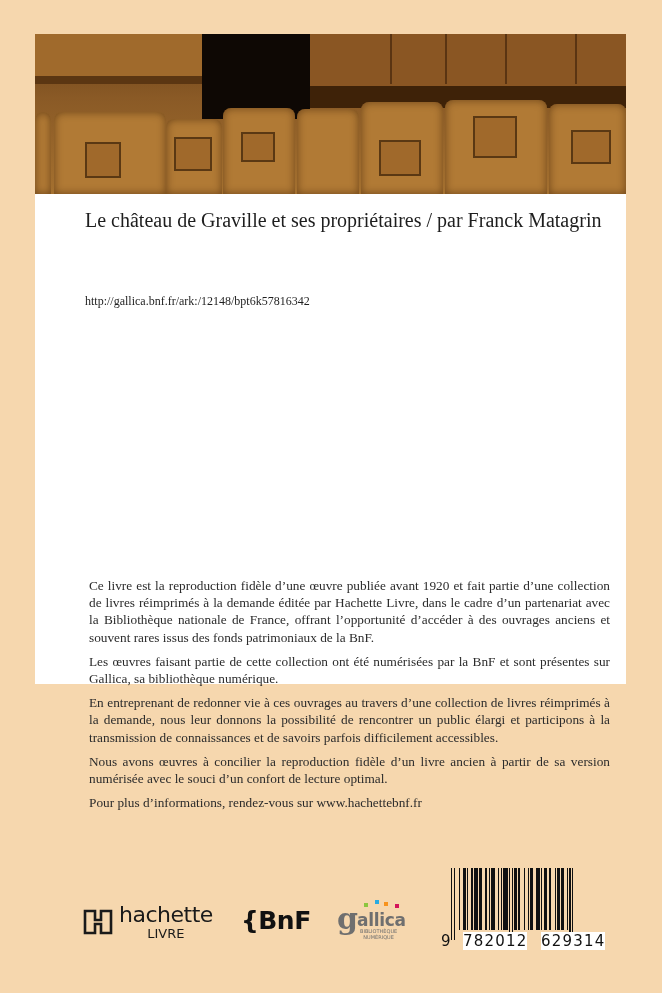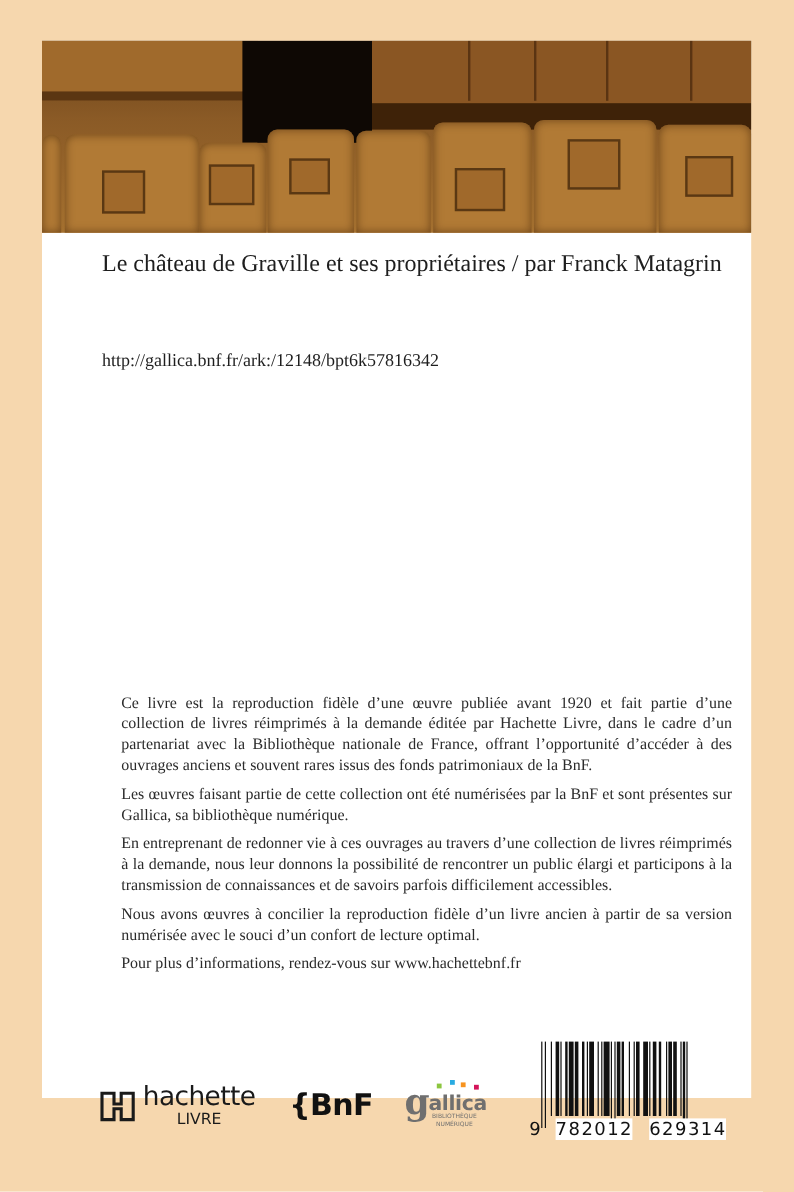--- a/index.html
+++ b/index.html
@@ -3,47 +3,47 @@
 <meta charset="utf-8">
 <style>
   html, body { margin: 0; padding: 0; }
   body {
     width: 662px; height: 993px; background: #F6D7AE;
     position: relative; overflow: hidden;
     font-family: "Liberation Serif", "DejaVu Serif", serif;
     color: #2a2a2a;
   }
   .panel {
-    position: absolute; left: 35px; top: 34px; width: 591px; height: 881px;
+    position: absolute; left: 35px; top: 34px; width: 591px; height: 650px;
     background: #ffffff;
   }
   .hero {
     position: absolute; left: 0; top: 0; width: 591px; height: 160px;
     overflow: hidden;
     background: linear-gradient(180deg, #6a4218 0%, #8a5a26 40%, #a4702f 100%);
   }
   .hero .gap { position: absolute; left: 167px; top: 0; width: 108px; height: 85px; background: #0e0804; }
   .hero .topbook-l { position: absolute; left: 0; top: 0; width: 180px; height: 42px; background: #a06a2c; border-bottom: 8px solid #5b3612; border-radius: 0 0 4px 0; }
   .hero .topbook-r { position: absolute; left: 275px; top: 0; width: 316px; height: 52px; background: #8a5623; border-bottom: 22px solid #3e2208; }
   .hero .band { position: absolute; top: 0; width: 2px; height: 50px; background: #5a3412; }
   .hero .spine { position: absolute; bottom: 0; background: #b17a35; border-radius: 8px 8px 0 0; box-shadow: inset 0 0 8px rgba(60,30,5,.6); }
   .hero .label { position: absolute; border: 2px solid #5a3813; background: #a0692b; }
   .title {
     position: absolute; left: 50px; top: 175px; width: 520px;
     font-size: 20px; line-height: 23px; color: #1e1e1e;
   }
   .url {
     position: absolute; left: 50px; top: 255px;
-    font-size: 15px; line-height: 24px; color: #1e1e1e;
+    font-size: 12px; line-height: 24px; color: #1e1e1e;
   }
   .body-text {
     position: absolute; left: 50px; top: 543px; width: 525px;
     font-size: 13.3px; line-height: 17.2px; color: #2b2b2b; text-align: justify;
   }
-  .body-text p { margin: 0 0 7px 16px; }
+  .body-text p { margin: 0 0 7px 4px; }
   .logos { position: absolute; left: 48px; top: 866px; height: 50px; width: 360px; text-align: center; }
   .hachette { position: absolute; left: 0; top: 4px; display: flex; align-items: flex-start; }
   .hachette .mark { width: 30px; height: 30px; margin-top: 3px; }
   .hachette .words { margin-left: 6px; font-family: "DejaVu Sans", sans-serif; color: #1a1a1a; line-height: 1; }
   .hachette .h1 { font-size: 22px; letter-spacing: -0.5px; }
   .hachette .h2 { font-size: 13px; margin-top: 1px; }
   .bnf { position: absolute; left: 158px; top: 6px; font-family: "DejaVu Sans", sans-serif; font-weight: bold; font-size: 25px; color: #111; letter-spacing: -0.5px; }
   .gallica { position: absolute; left: 254px; top: 0; width: 80px; height: 44px; }
   .gallica .g { position: absolute; left: 0; top: 4px; font-family: "DejaVu Serif", serif; font-weight: bold; font-size: 30px; color: #6f6f6f; line-height: 1; }
   .gallica .allica { position: absolute; left: 20px; top: 10px; font-family: "DejaVu Sans", sans-serif; font-weight: bold; font-size: 17px; color: #6f6f6f; letter-spacing: -0.3px; }

